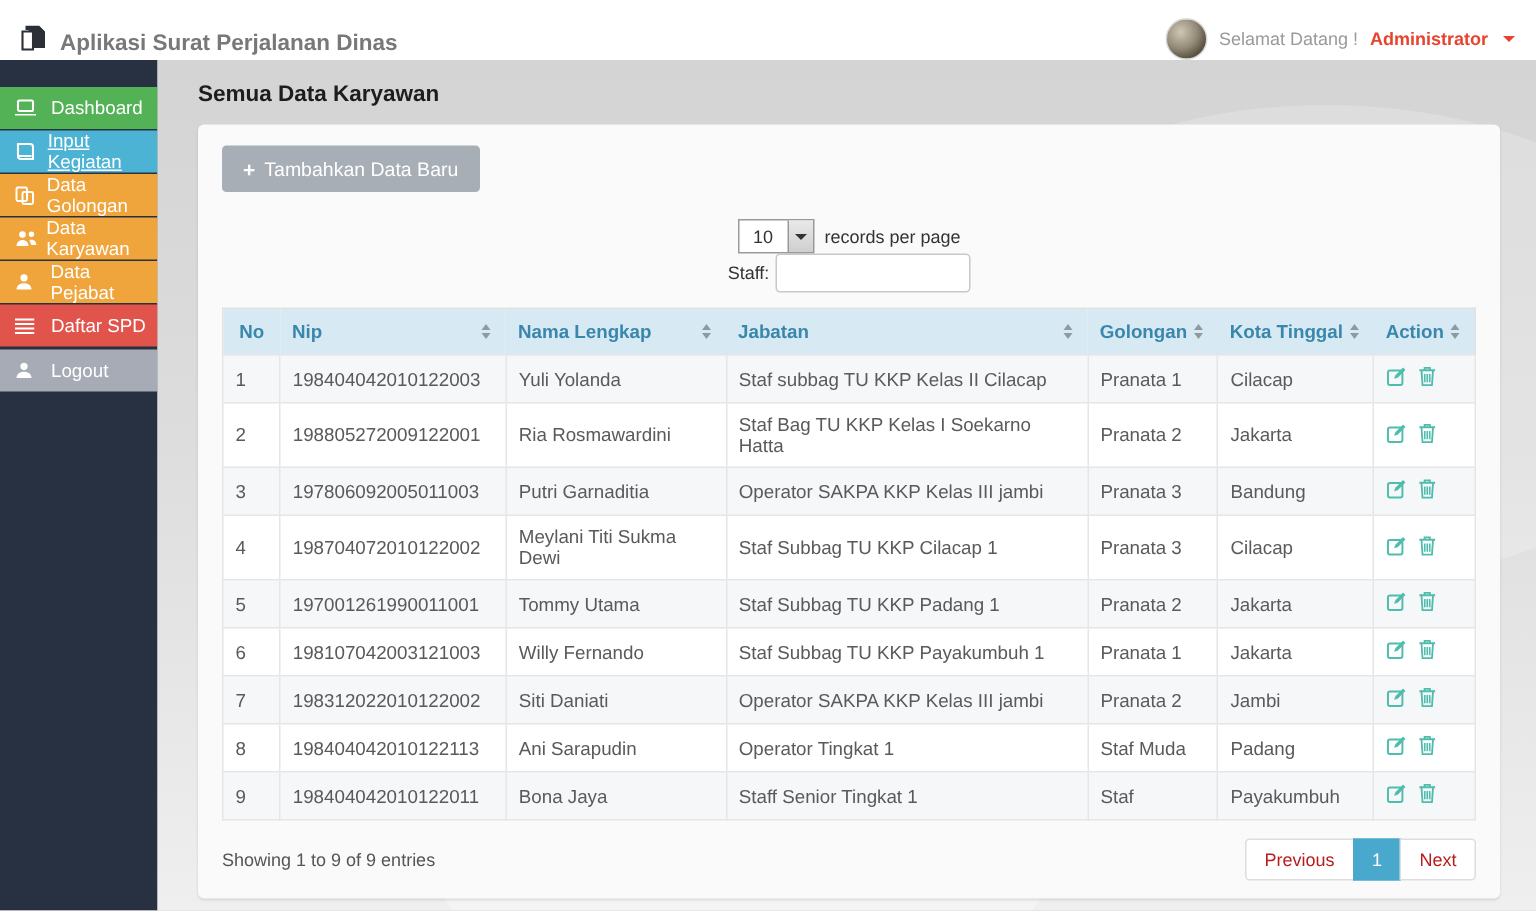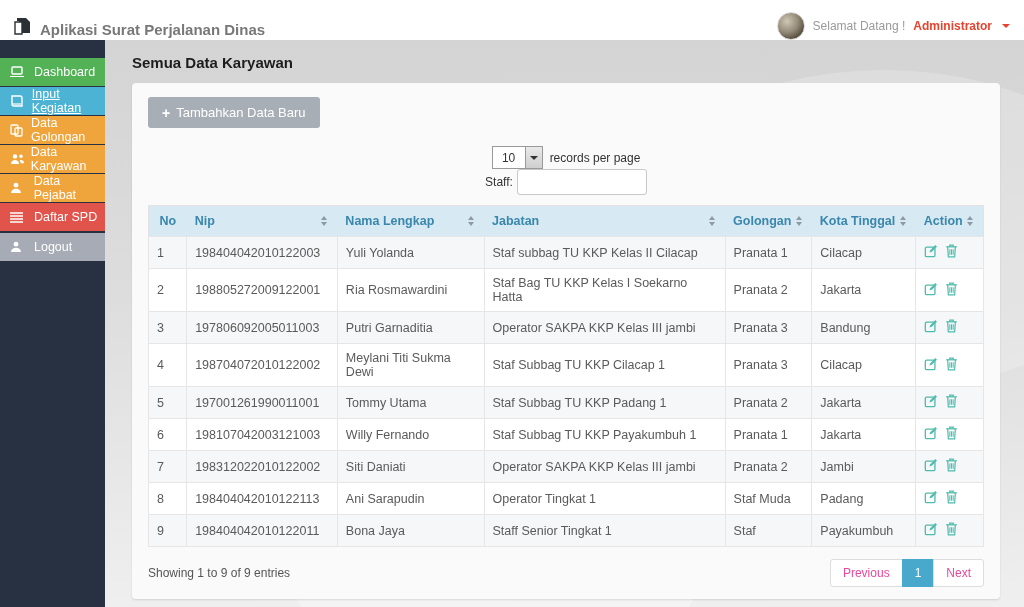--- a/index.html
+++ b/index.html
@@ -75,21 +75,21 @@
   .sort-icon .up { border-bottom:4px solid #8d9aa3; }
   .sort-icon .dn { border-top:4px solid #8d9aa3; }
   tbody td { padding:7px 8px; color:#5a5a5a; border:1px solid #e6e6e6; background:#fff; }
   tbody tr:nth-child(odd) td { background:#f5f7f8; }
   .act { display:inline-block; margin-right:7px; cursor:pointer; vertical-align:middle; }
 
   .panel-footer { margin-top:12px; display:flex; align-items:center; justify-content:space-between; }
   .showing { font-size:12px; color:#555; }
   .pagination { display:inline-flex; }
   .page-btn { font-size:12px; padding:6px 12px; background:#fff; border:1px solid #ddd;
-    color:#ec4899; cursor:pointer; margin-left:-1px; font-family:inherit; }
+    color:#b91c1c; cursor:pointer; margin-left:-1px; font-family:inherit; }
   .page-btn.first { border-radius:3px 0 0 3px; margin-left:0; }
   .page-btn.last { border-radius:0 3px 3px 0; }
   .page-btn.active { background:#49a9cd; border-color:#49a9cd; color:#fff; }
 </style>
 </head>
 <body>
 
 <div class="navbar">
   <div class="brand">
     <span>

